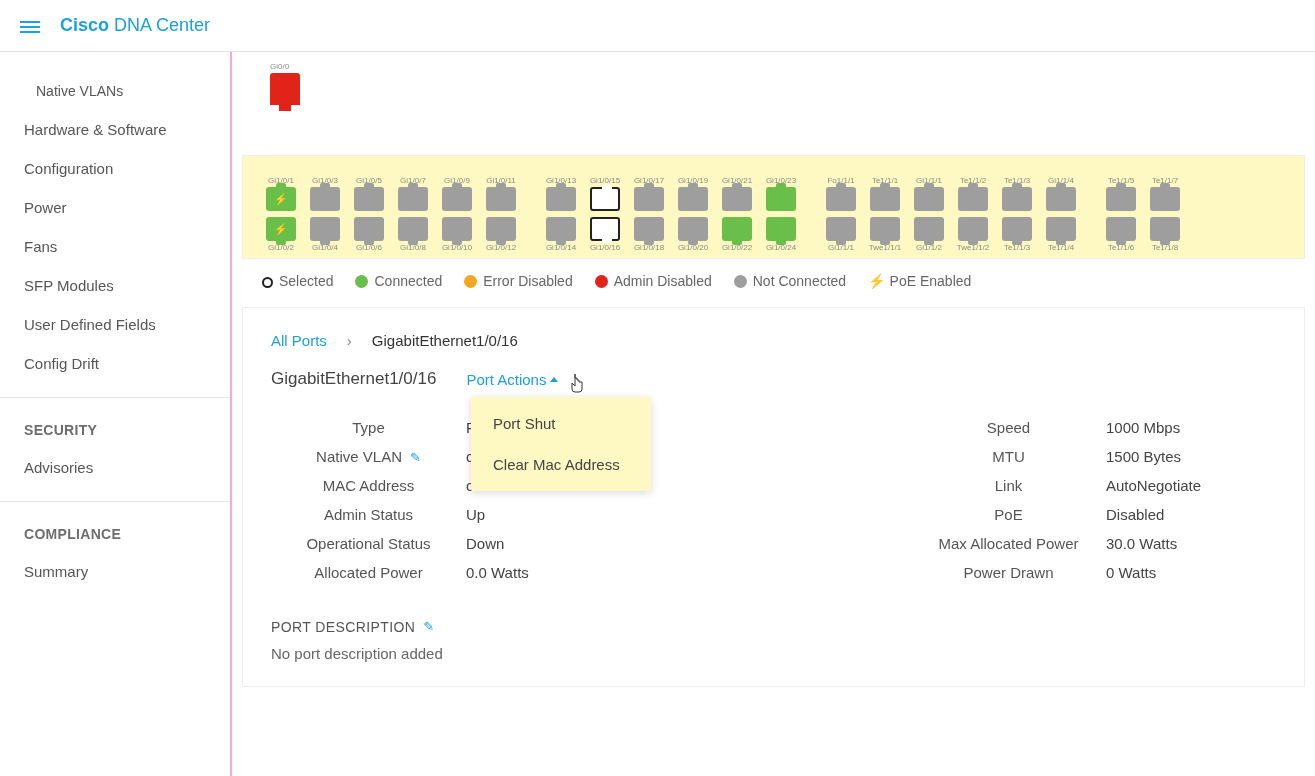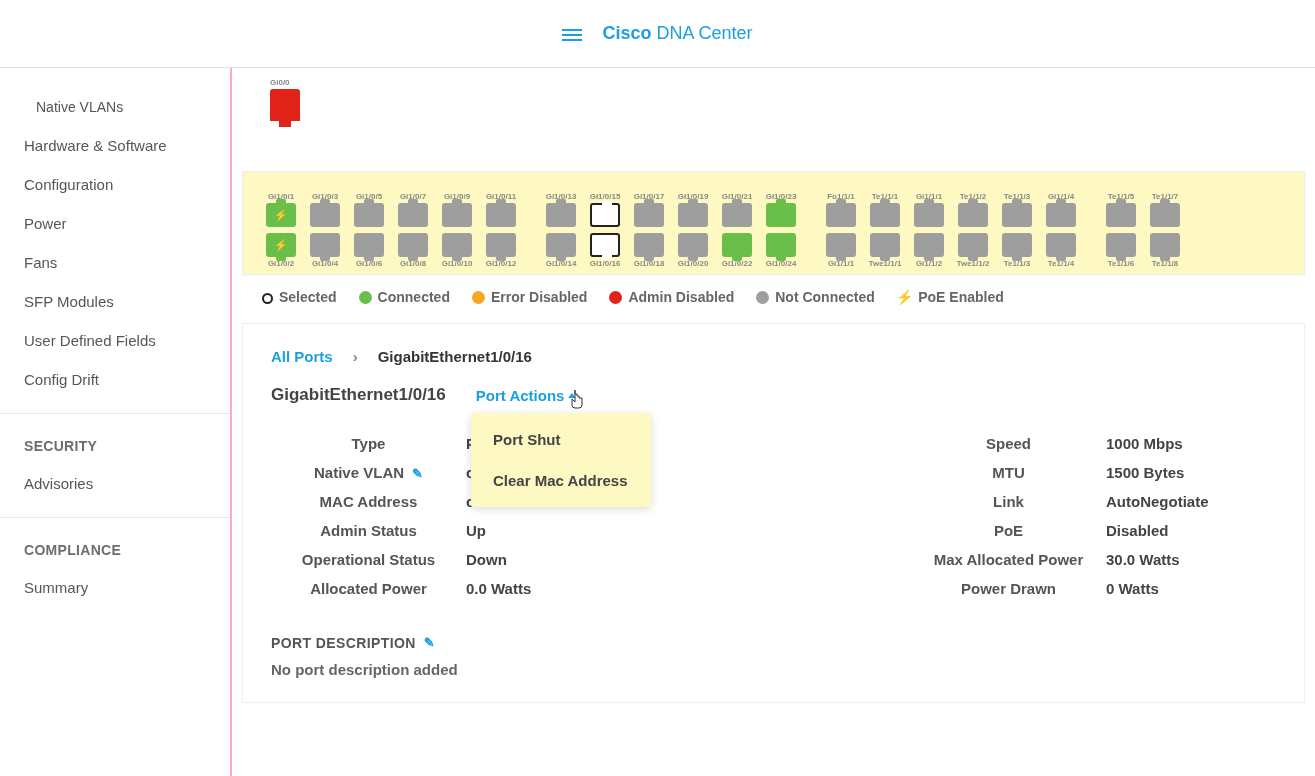--- a/index.html
+++ b/index.html
@@ -1,29 +1,29 @@
 <!DOCTYPE html>
 <html><head>
 <meta charset="utf-8">
 <style>
   * { box-sizing: border-box; margin: 0; padding: 0; }
   body { font-family: -apple-system, "Helvetica Neue", Arial, sans-serif; font-size: 14px; color: #333; background: #fff; width: 1315px; }
-  .topbar { height: 68px; border-bottom: 1px solid #e0e0e0; display: flex; align-items: center; padding: 0 20px; justify-content: center; }
+  .topbar { height: 52px; border-bottom: 1px solid #e0e0e0; display: flex; align-items: center; padding: 0 20px; }
   .hamburger { width: 20px; height: 16px; margin-right: 20px; cursor: pointer; }
   .hamburger span { display:block; height:2px; background:#1ba0e1; margin:3px 0; }
   .brand { font-size: 18px; font-weight: 400; }
   .brand b { font-weight: 700; color:#1ba0e1;}
   .brand span.light { color:#1ba0e1; font-weight:300;}
   .layout { display: flex; }
   .sidebar { width: 232px; border-right: 2px solid #f9a8d4; min-height: 724px; padding-top: 20px; }
   .side-item { padding: 11px 24px; color:#565656; cursor:pointer; font-size:15px;}
   .side-sub { padding-left: 36px; font-size:14px; color:#565656;}
   .side-hr { height:1px; background:#e8e8e8; margin:14px 0;}
   .side-head { padding: 10px 24px; font-size:14px; color:#6d6d6d; font-weight:600; letter-spacing:.3px;}
-  .main { flex:1; padding: 0 0 5px 0; background:#fff;font-weight:bold;}
+  .main { flex:1; padding: 0 0 5px 0; background:#fff;}
   .chassis-area { padding: 10px 30px 20px; }
   .big-port { width:30px; height:32px; background:#e2231a; border-radius:3px 3px 0 0; position:relative; margin-left:8px;}
   .big-port::after{content:""; position:absolute; bottom:-6px; left:9px; width:12px;height:6px;background:#e2231a;}
   .big-port-label { font-size:8px; color:#888; margin-left:8px; margin-bottom:2px;}
   .ports-panel { margin: 30px 10px 0; background:#fef9c3; border:1px solid #eee; padding: 20px 20px 6px; box-shadow:0 1px 2px rgba(0,0,0,.03);}
   .port-grid { display:flex; gap:24px; flex-wrap:nowrap; overflow:hidden;}
   .port-block{ display:flex; flex-direction:column; gap:6px;}
   .port-row{ display:flex; gap:8px;}
   .port-col{ display:flex; flex-direction:column; align-items:center; gap:2px; width:36px;}
   .port-lbl{ font-size:8px; color:#888; white-space:nowrap;}

